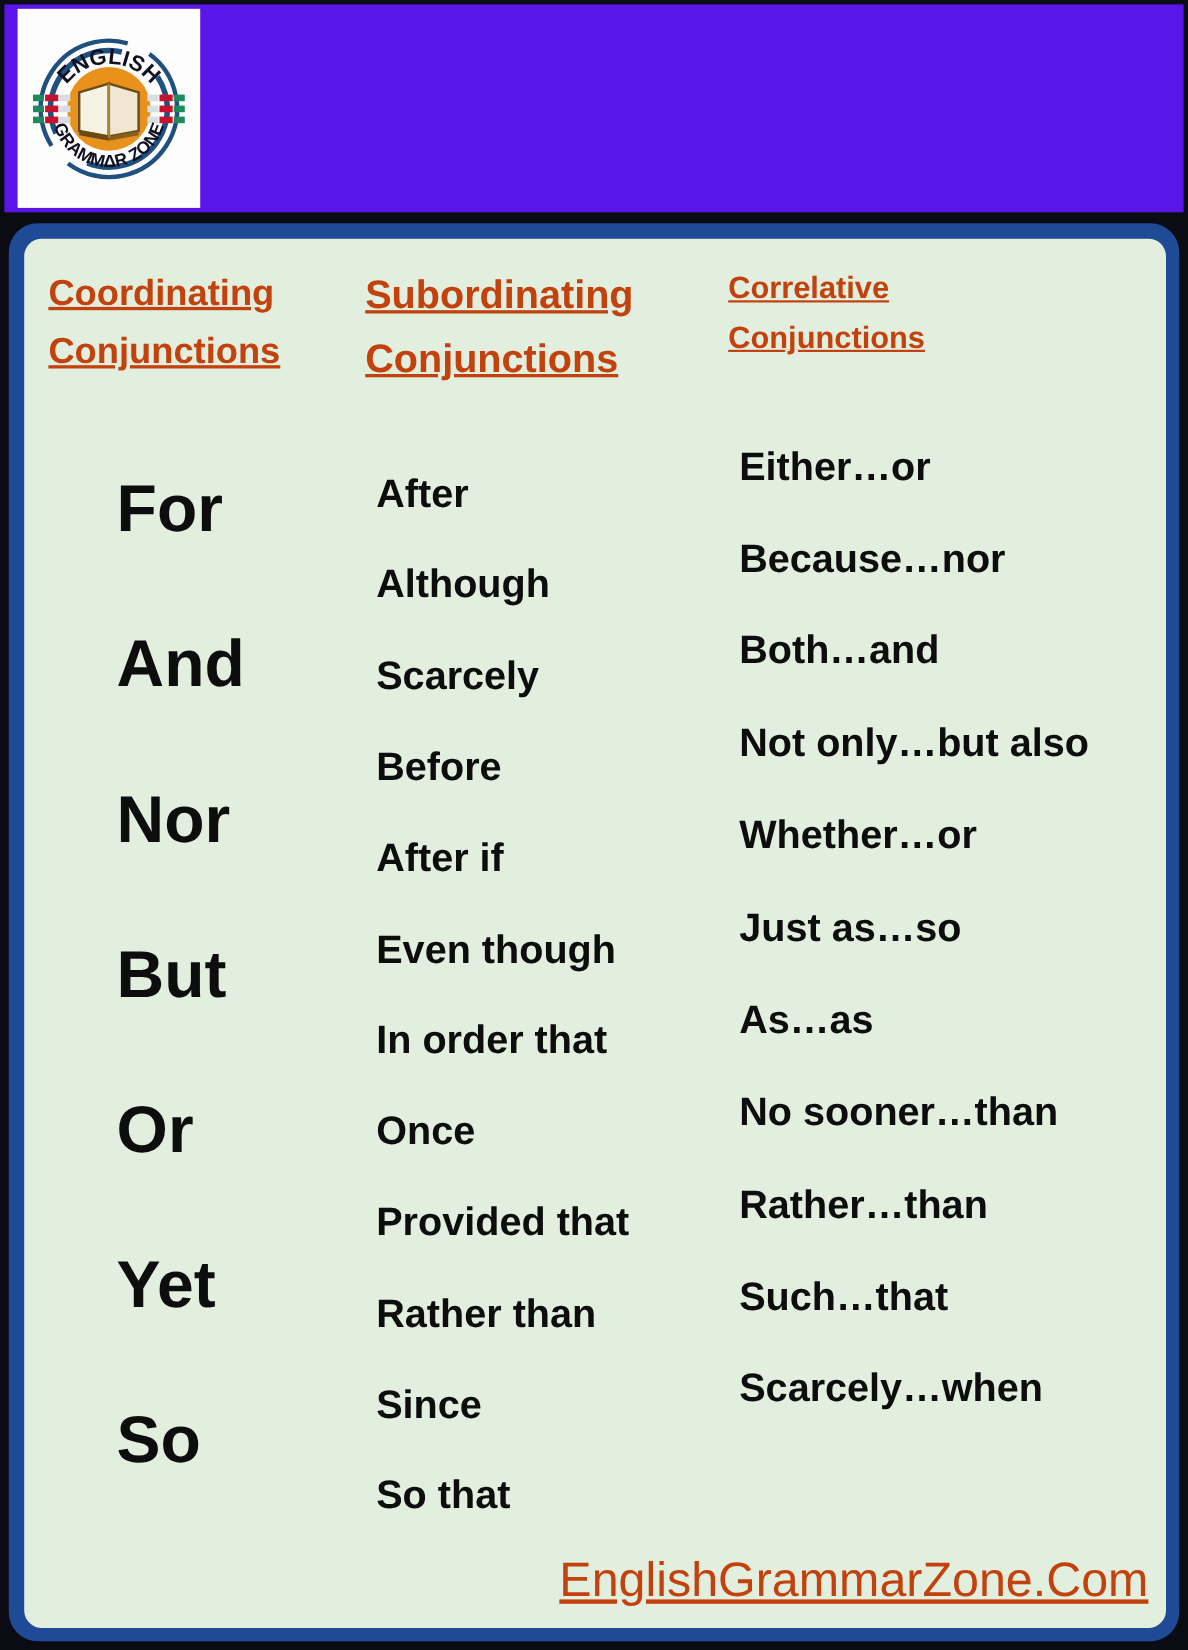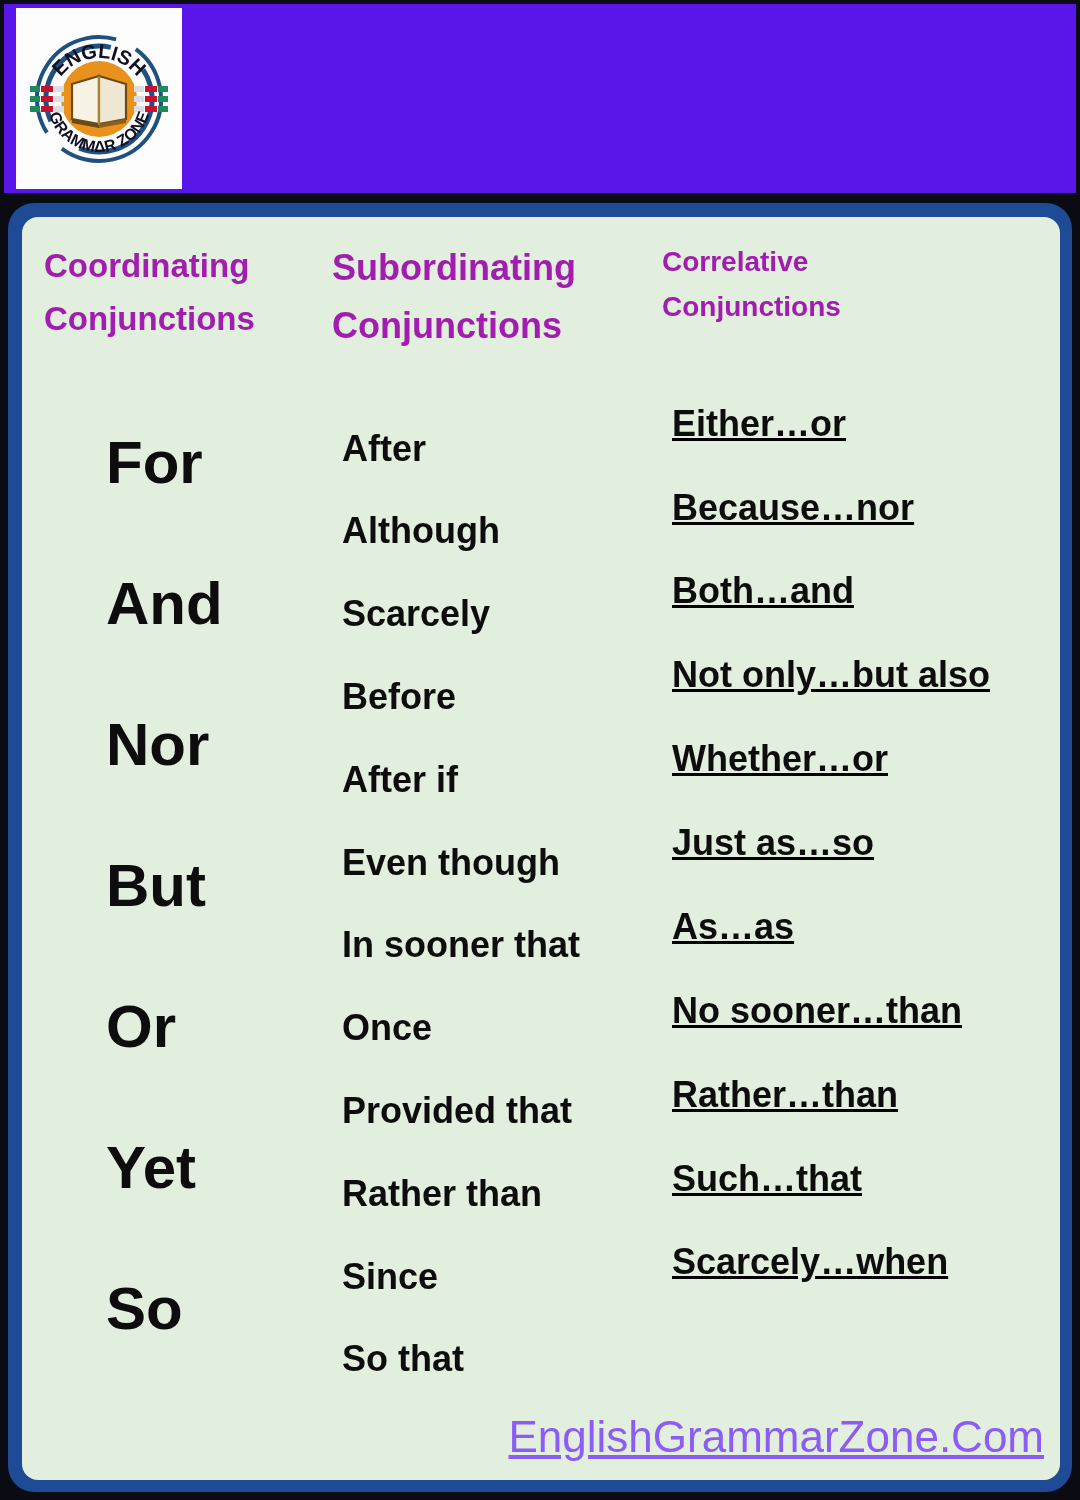--- a/index.html
+++ b/index.html
@@ -89,51 +89,52 @@
     height: 100%;
     padding: 22px 0 0 0;
   }
 
   .col { position: relative; }
   .col-1 { width: 310px; padding-left: 22px; }
   .col-2 { width: 330px; }
   .col-3 { width: 385px; }
 
   .col-head {
-    color: #a21caf;
+    color: #c2410c;
     font-family: "Liberation Sans", sans-serif;
     font-weight: bold;
     font-size: 33px;
     line-height: 1.62;
     white-space: pre-line;
+    text-decoration: underline;
   }
   .col-2 .col-head { font-size: 36px; }
   .col-3 .col-head { font-size: 28px; }
 
   .items { list-style: none; }
 
   .col-1 .items { margin-top: 46px; padding-left: 62px; }
   .col-2 .items { margin-top: 52px; padding-left: 10px; }
-  .col-3 .items { margin-top: 52px; padding-left: 10px; text-decoration: underline; }
+  .col-3 .items { margin-top: 52px; padding-left: 10px; }
 
   .item {
     color: #0d0d0d;
     font-family: "Liberation Sans", sans-serif;
     font-weight: bold;
     white-space: nowrap;
   }
   .col-1 .item { font-size: 60px; line-height: 2.35; }
   .col-2 .item { font-size: 36px; line-height: 2.3; }
   .col-3 .item { font-size: 36px; line-height: 2.33; }
 
   .footer-link {
     position: absolute;
     right: 16px;
     bottom: 18px;
-    color: #8b5cf6;
+    color: #c2410c;
     font-family: "Liberation Sans", sans-serif;
     font-size: 44px;
     font-weight: normal;
     text-decoration: underline;
     text-underline-offset: 3px;
     white-space: nowrap;
   }
 </style>
 </head>
 <body>
@@ -220,21 +221,21 @@
         <div class="col col-2">
           <div class="col-head">Subordinating
 Conjunctions</div>
           <ul class="items">
             <li class="item">After</li>
             <li class="item">Although</li>
             <li class="item">Scarcely</li>
             <li class="item">Before</li>
             <li class="item">After if</li>
             <li class="item">Even though</li>
-            <li class="item">In sooner that</li>
+            <li class="item">In order that</li>
             <li class="item">Once</li>
             <li class="item">Provided that</li>
             <li class="item">Rather than</li>
             <li class="item">Since</li>
             <li class="item">So that</li>
           </ul>
         </div>
 
         <div class="col col-3">
           <div class="col-head">Correlative

